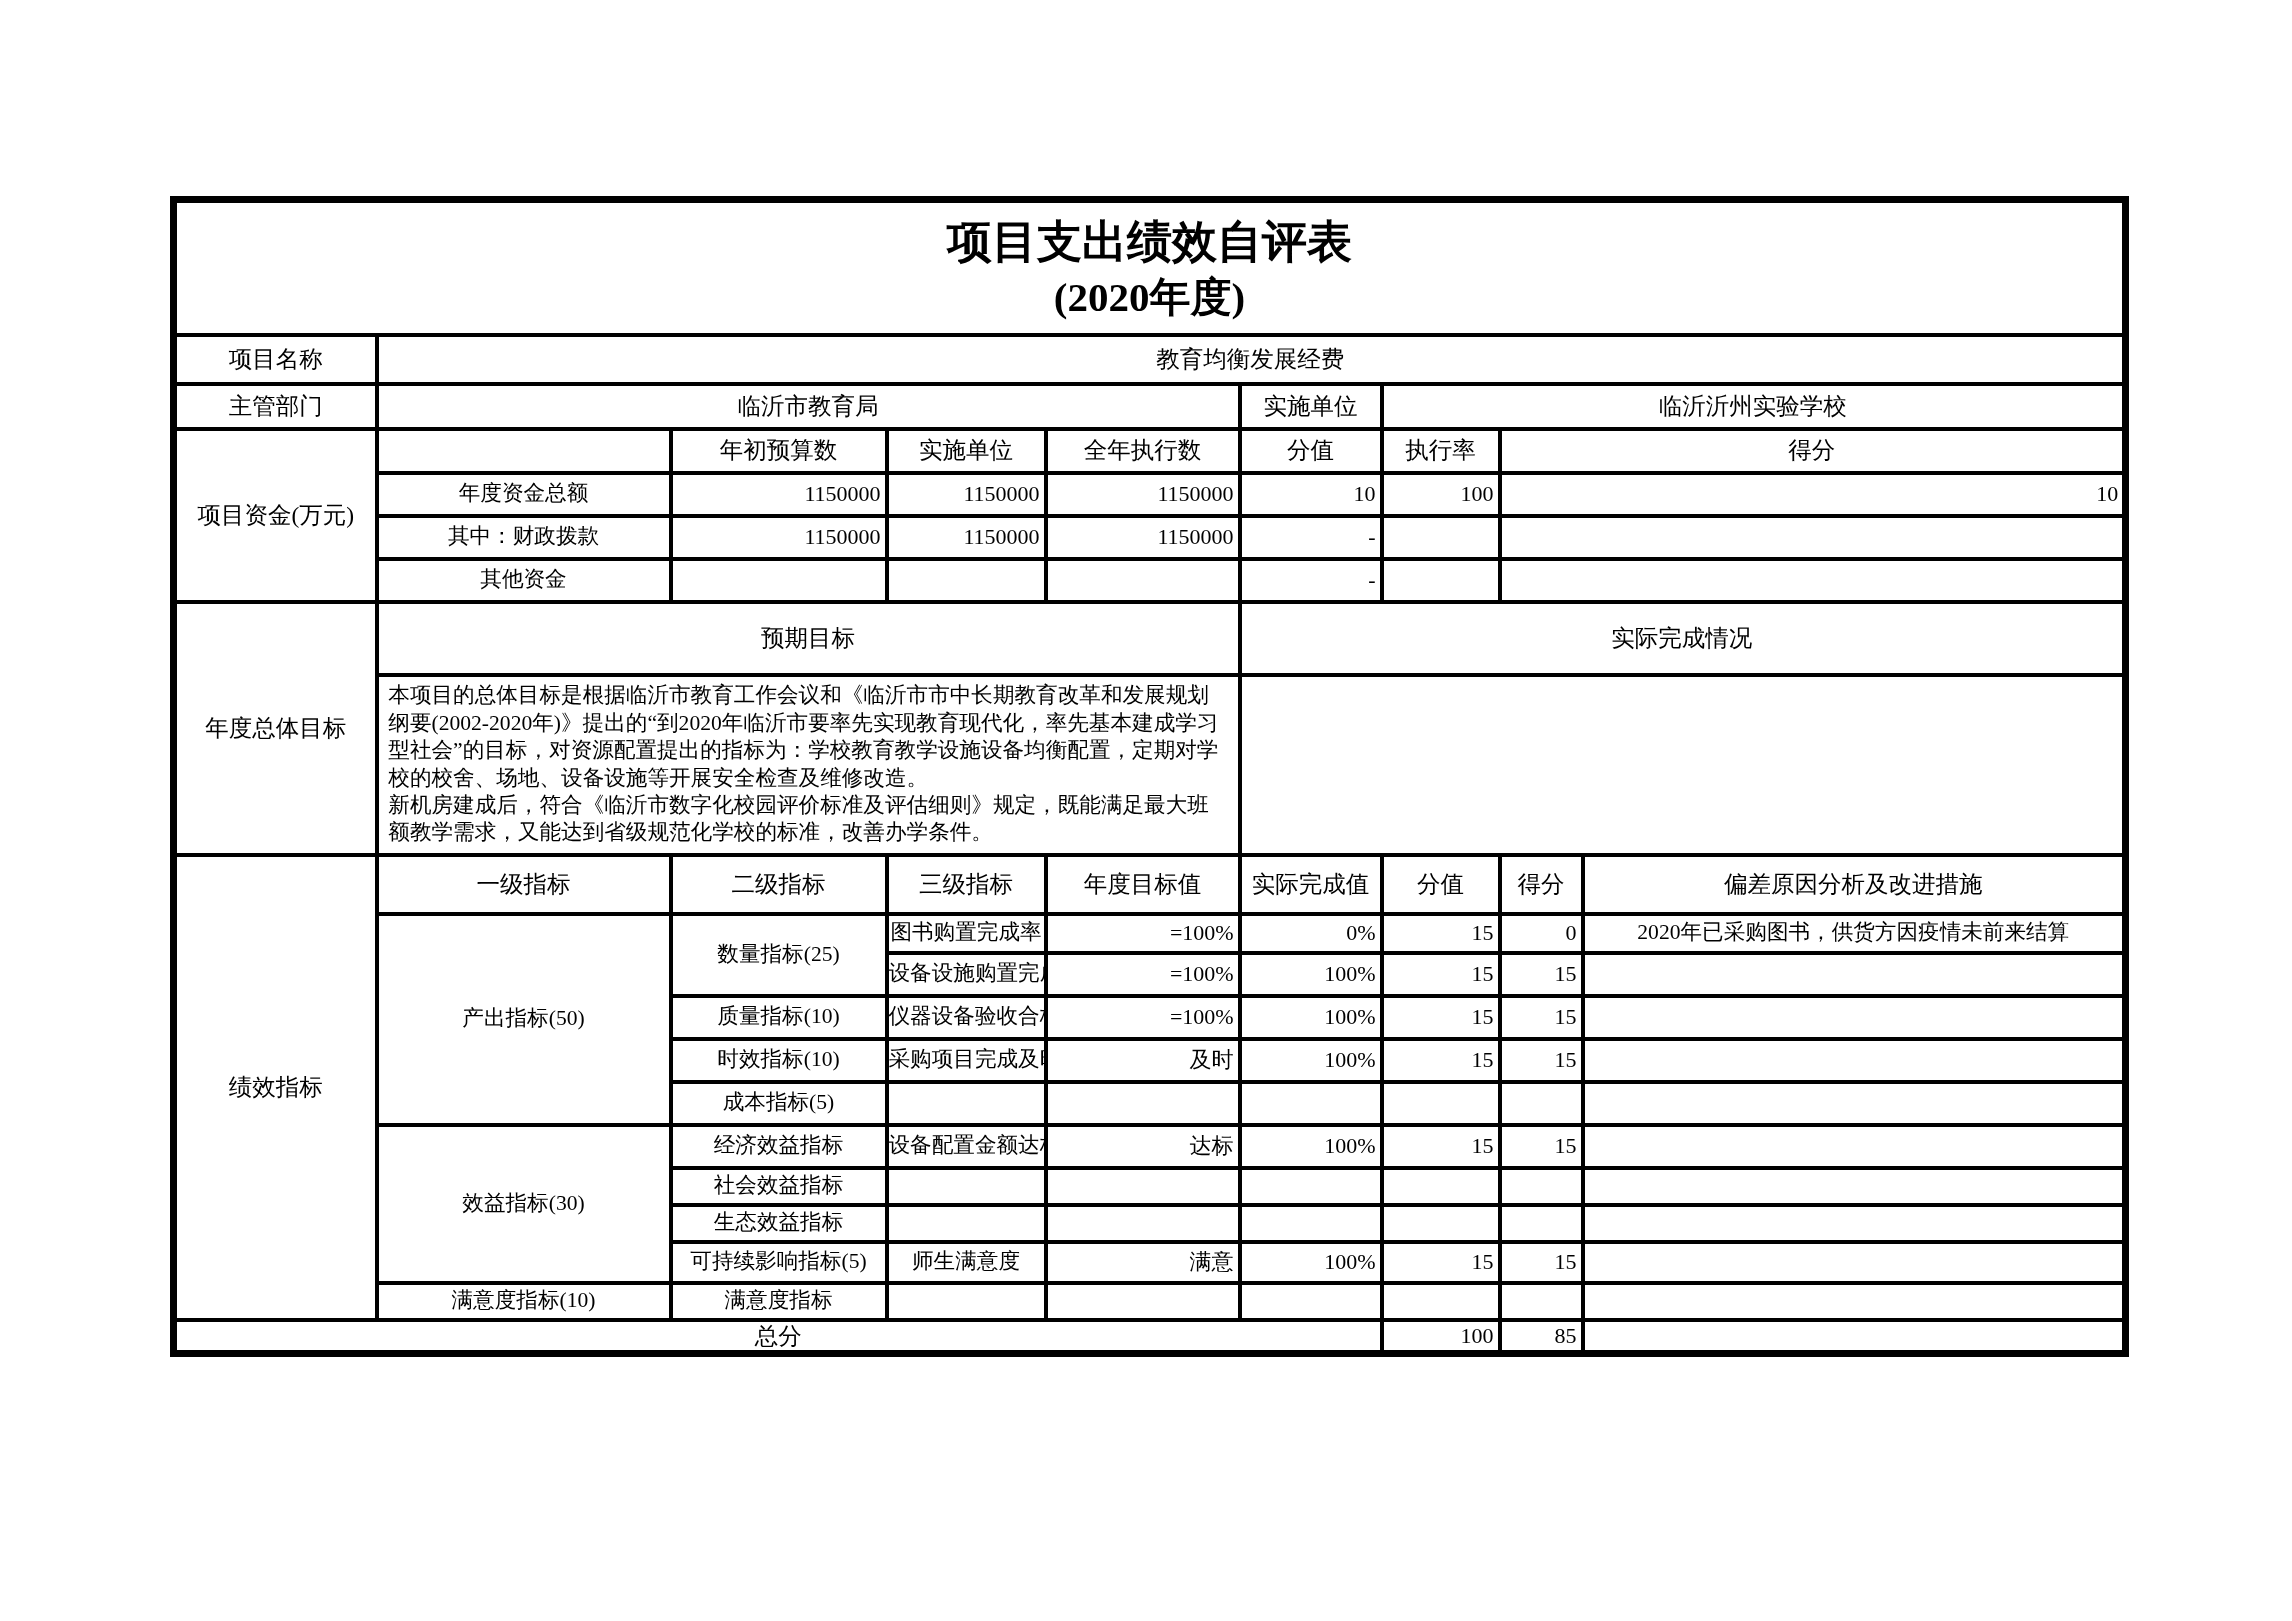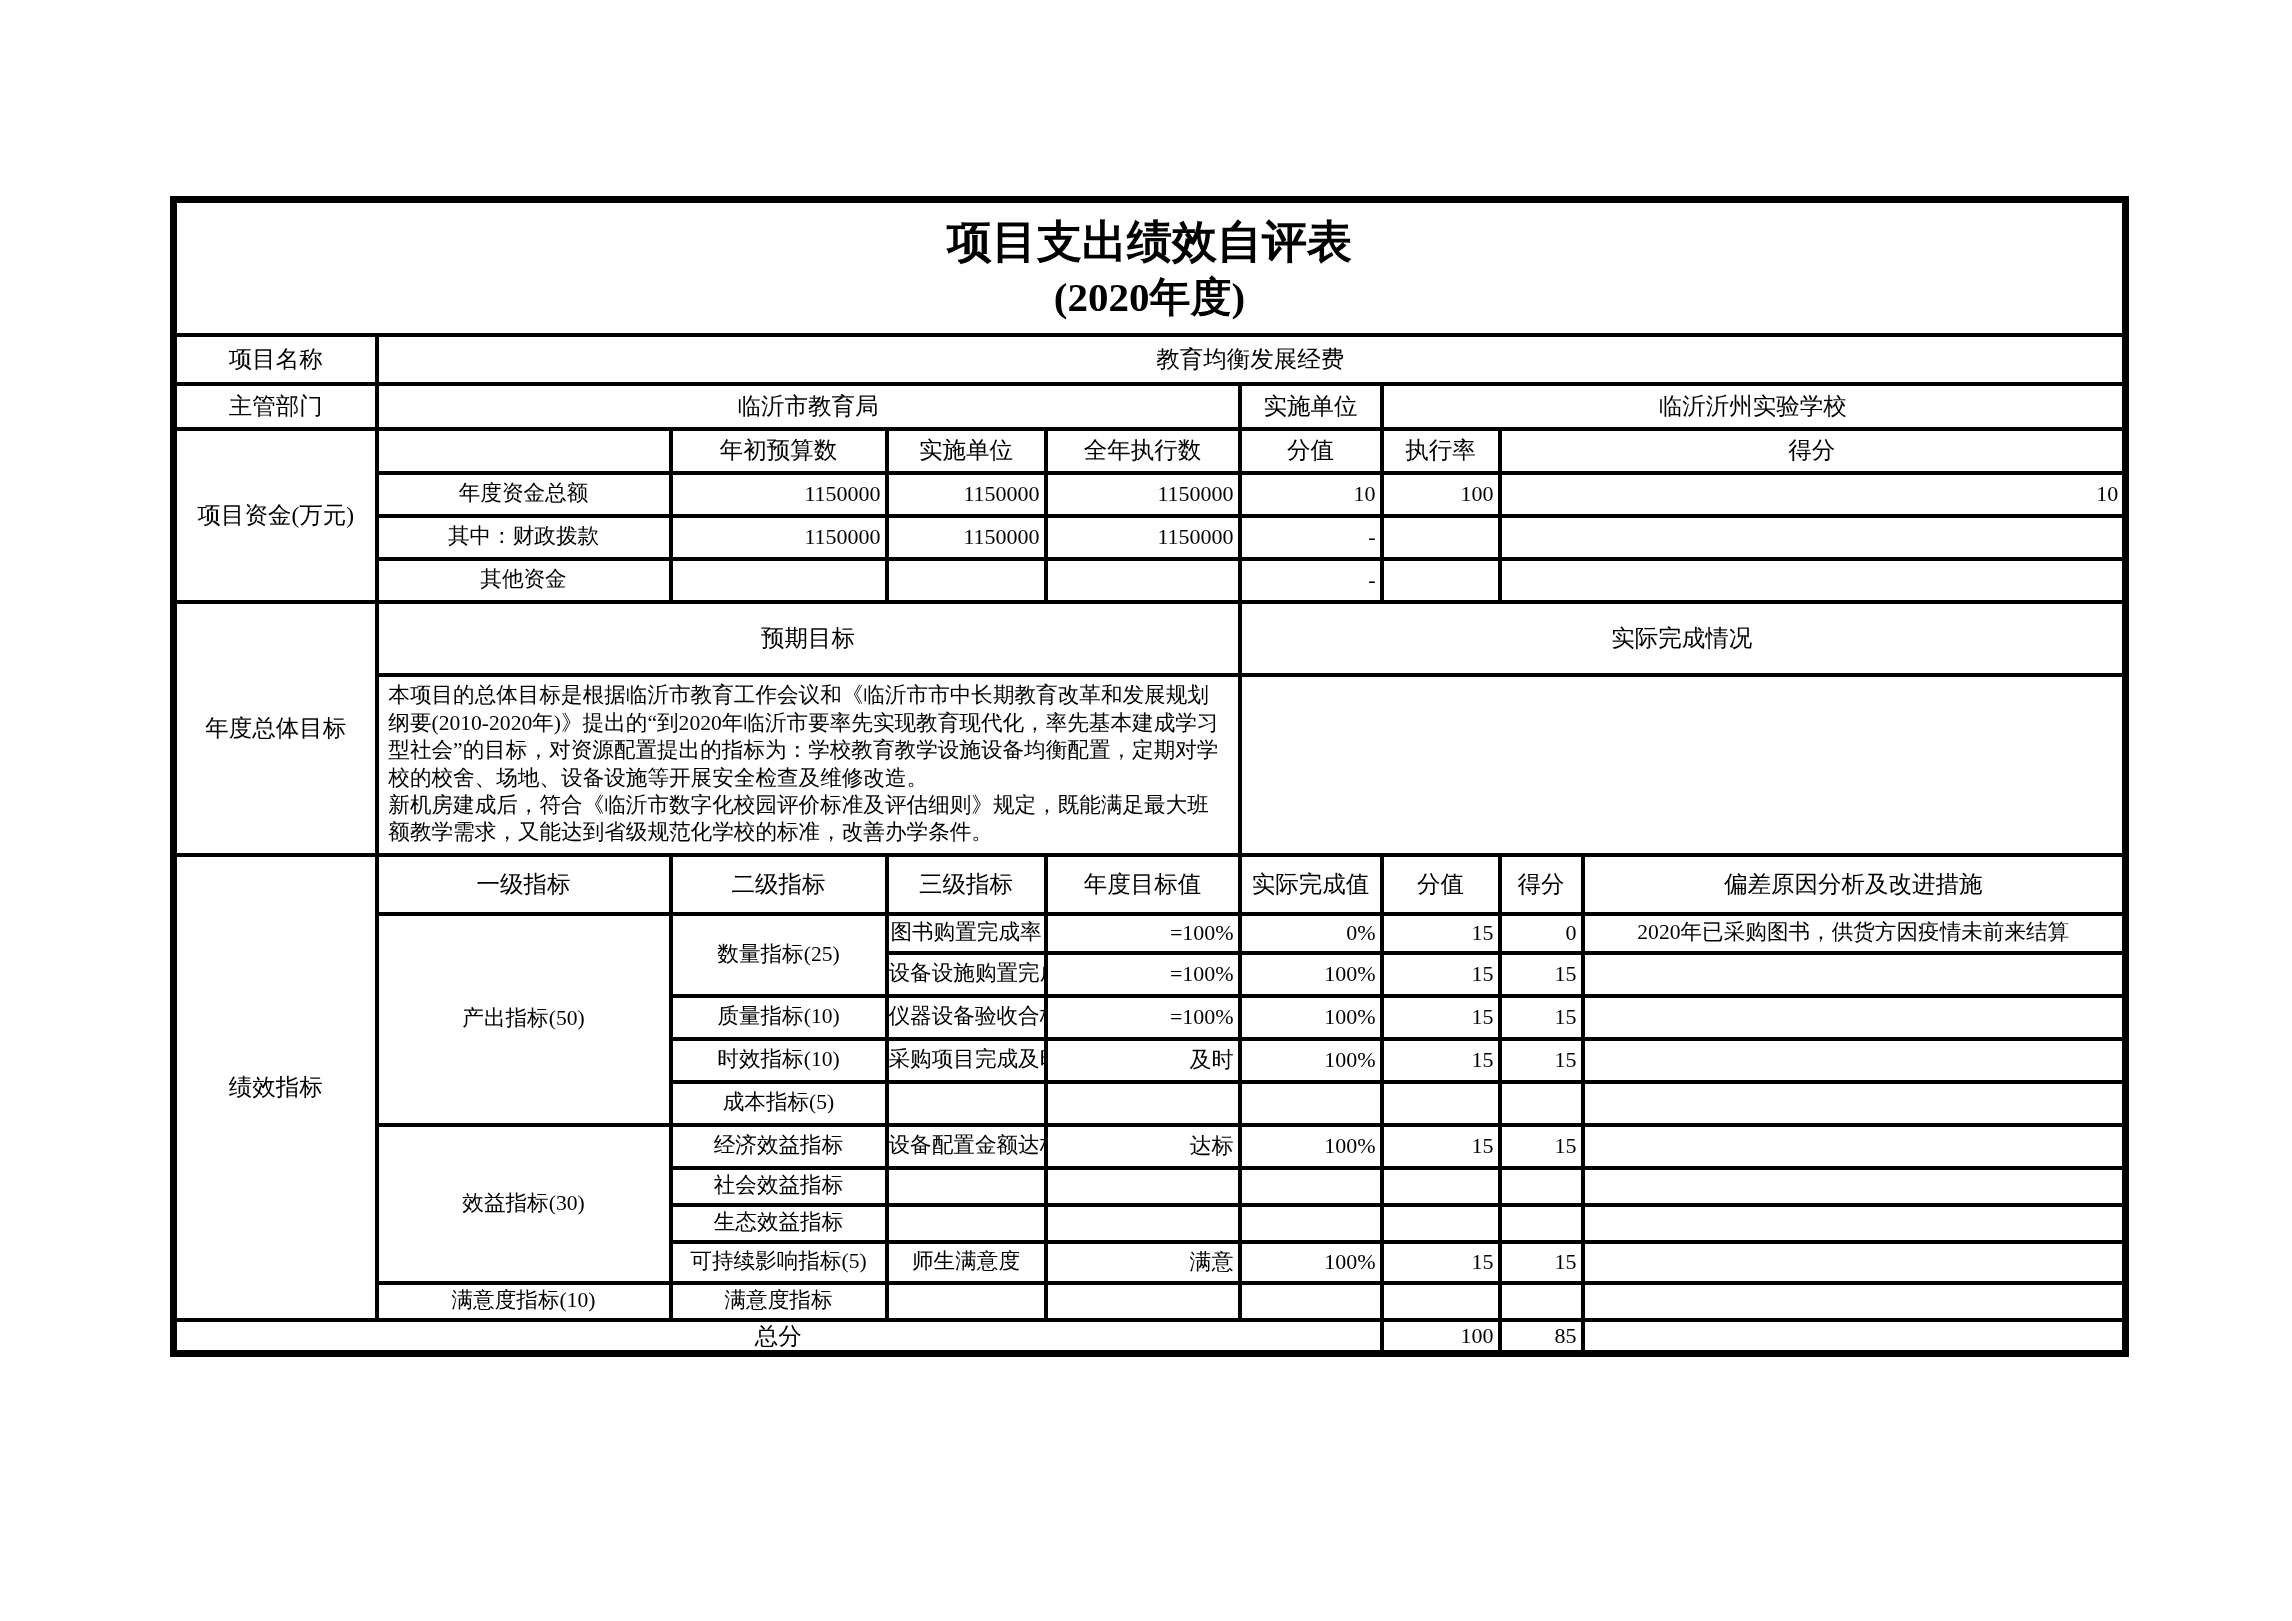--- a/index.html
+++ b/index.html
@@ -119,21 +119,21 @@
       <td colspan="2" class="num"></td>
     </tr>
 
     <tr style="height:73px">
       <td rowspan="2" class="sec">年度总体目标</td>
       <td colspan="4">预期目标</td>
       <td colspan="4">实际完成情况</td>
     </tr>
 
     <tr style="height:169px">
-      <td colspan="4" class="goal">本项目的总体目标是根据临沂市教育工作会议和《临沂市市中长期教育改革和发展规划纲要(2010-2020年)》提出的“到2020年临沂市要率先实现教育现代化，率先基本建成学习型社会”的目标，对资源配置提出的指标为：学校教育教学设施设备均衡配置，定期对学校的校舍、场地、设备设施等开展安全检查及维修改造。
+      <td colspan="4" class="goal">本项目的总体目标是根据临沂市教育工作会议和《临沂市市中长期教育改革和发展规划纲要(2002-2020年)》提出的“到2020年临沂市要率先实现教育现代化，率先基本建成学习型社会”的目标，对资源配置提出的指标为：学校教育教学设施设备均衡配置，定期对学校的校舍、场地、设备设施等开展安全检查及维修改造。
 新机房建成后，符合《临沂市数字化校园评价标准及评估细则》规定，既能满足最大班额教学需求，又能达到省级规范化学校的标准，改善办学条件。</td>
       <td colspan="4" class="goal"></td>
     </tr>
 
     <tr style="height:59px">
       <td rowspan="11" class="sec">绩效指标</td>
       <td>一级指标</td>
       <td>二级指标</td>
       <td>三级指标</td>
       <td>年度目标值</td>

